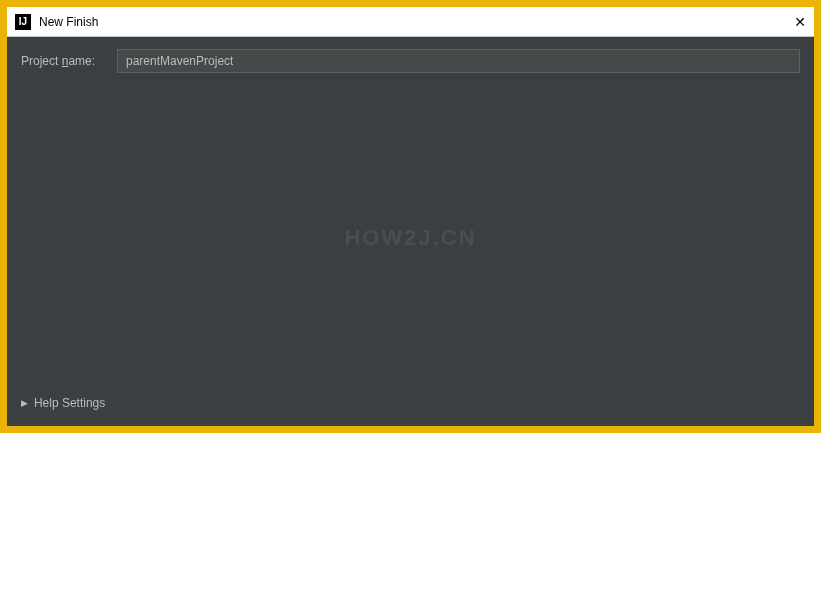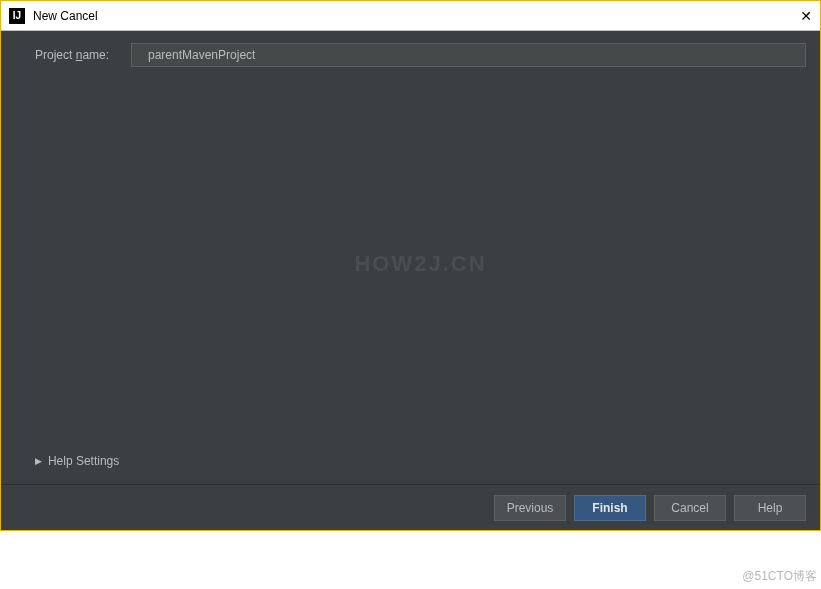--- a/index.html
+++ b/index.html
@@ -1,45 +1,45 @@
 <!DOCTYPE html>
 <html><head>
 <meta charset="utf-8">
 <style>
   * { box-sizing: border-box; margin: 0; padding: 0; }
   html, body { width: 821px; height: 589px; font-family: "Segoe UI", Tahoma, sans-serif; font-size: 12px; overflow: hidden; }
-  .window { width: 821px; height: 531px; background: #3c3f41; display: flex; flex-direction: column; border: 1px solid #eab308; }
+  .window { width: 821px; height: 433px; background: #3c3f41; display: flex; flex-direction: column; border: 7px solid #eab308; }
   .titlebar { height: 30px; background: #ffffff; display: flex; align-items: center; padding: 0 8px; border-bottom: 1px solid #c0c0c0; }
   .titlebar .app-icon { width: 16px; height: 16px; background: #000; color: #fff; display: flex; align-items: center; justify-content: center; font-size: 10px; font-weight: bold; margin-right: 8px; }
   .titlebar .title { flex: 1; color: #000; font-size: 12px; }
   .titlebar .close { width: 24px; text-align: right; color: #000; font-size: 14px; cursor: pointer; }
-  .content { flex: 1; background: #3c3f41; padding: 12px 14px 6px 14px; display: flex; flex-direction: column; position: relative; margin-left: 20px; }
+  .content { flex: 1; background: #3c3f41; padding: 12px 14px 6px 14px; display: flex; flex-direction: column; position: relative; }
   .form-row { display: flex; align-items: center; margin-bottom: 12px; }
   .form-label { width: 96px; color: #bbbbbb; font-size: 12px; }
   .form-label .mn { text-decoration: underline; }
-  .text-input { flex: 1; height: 24px; background: #45494a; border: 1px solid #5e6060; color: #bbbbbb; padding: 0 16px; font-size: 12px; outline: none; }
+  .text-input { flex: 1; height: 24px; background: #45494a; border: 1px solid #5e6060; color: #bbbbbb; padding: 0 8px; font-size: 12px; outline: none; }
   .text-input.focused { border: 1px solid #4a6a9d; box-shadow: 0 0 0 1px #4a6a9d; }
   .browse-btn { width: 24px; height: 24px; margin-left: 6px; background: #4c5052; border: 1px solid #5e6060; color: #bbbbbb; display: flex; align-items: center; justify-content: center; cursor: pointer; font-size: 10px; letter-spacing: 1px; }
   .spacer { flex: 1; position: relative; }
   .watermark { position: absolute; top: 50%; left: 50%; transform: translate(-50%, -50%); color: #4a4e50; font-size: 22px; font-weight: bold; letter-spacing: 2px; user-select: none; }
   .wm-credit { position: absolute; right: 4px; bottom: 4px; color: #6d7173; font-size: 12px; opacity: .5; }
   .more-settings { display: flex; align-items: center; color: #bbbbbb; font-size: 12px; padding: 6px 0 10px 0; cursor: pointer; }
   .more-settings .tri { margin-right: 6px; font-size: 9px; color: #bbbbbb; }
   .footer { height: 46px; background: #3c3f41; border-top: 1px solid #2d2f30; display: flex; align-items: center; justify-content: flex-end; padding: 0 14px; gap: 8px; }
   .btn { min-width: 72px; height: 26px; background: #4c5052; border: 1px solid #5e6060; color: #bbbbbb; font-size: 12px; display: flex; align-items: center; justify-content: center; cursor: pointer; }
   .btn.primary { background: #365880; border: 1px solid #4c708c; color: #e6e6e6; font-weight: bold; }
 </style>
 </head>
 <body>
 
 <div class="window">
 
   <div class="titlebar">
     <div class="app-icon">IJ</div>
-    <div class="title">New Cancel</div>
+    <div class="title">New Finish</div>
     <div class="close">✕</div>
   </div>
 
   <div class="content">
 
     <div class="form-row">
       <label class="form-label"><span>Project </span><span class="mn">n</span><span>ame:</span></label>
       <input type="text" class="text-input" value="parentMavenProject" style="">
     </div>
 
@@ -48,21 +48,14 @@
       <div class="watermark">HOW2J.CN</div>
     </div>
 
     <div class="more-settings">
       <span class="tri">▶</span>
       <span>Help Settings</span>
     </div>
 
   </div>
 
-  <div class="footer">
-    <div class="btn">Previous</div>
-    <div class="btn primary">Finish</div>
-    <div class="btn">Cancel</div>
-    <div class="btn">Help</div>
-    <div class="wm-credit">@51CTO博客</div>
-  </div>
 
 </div>
 
 </body></html>

